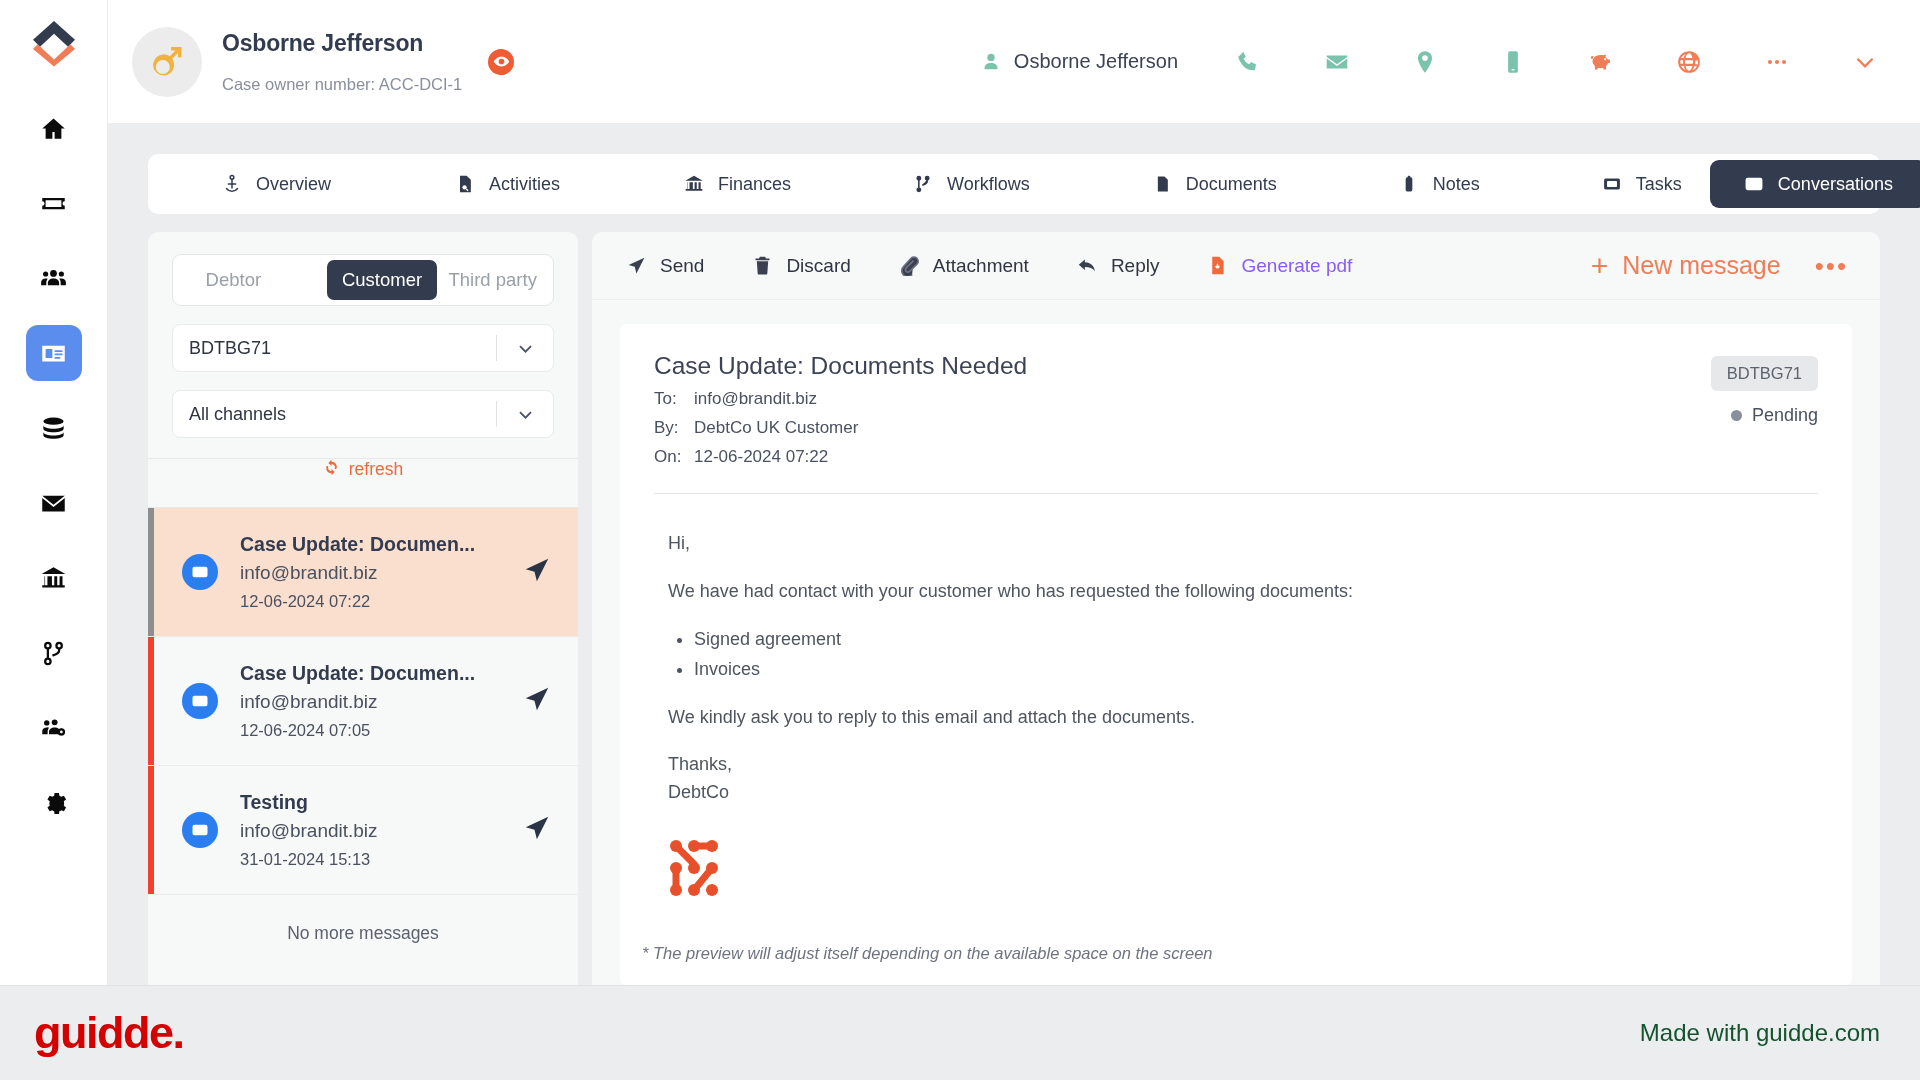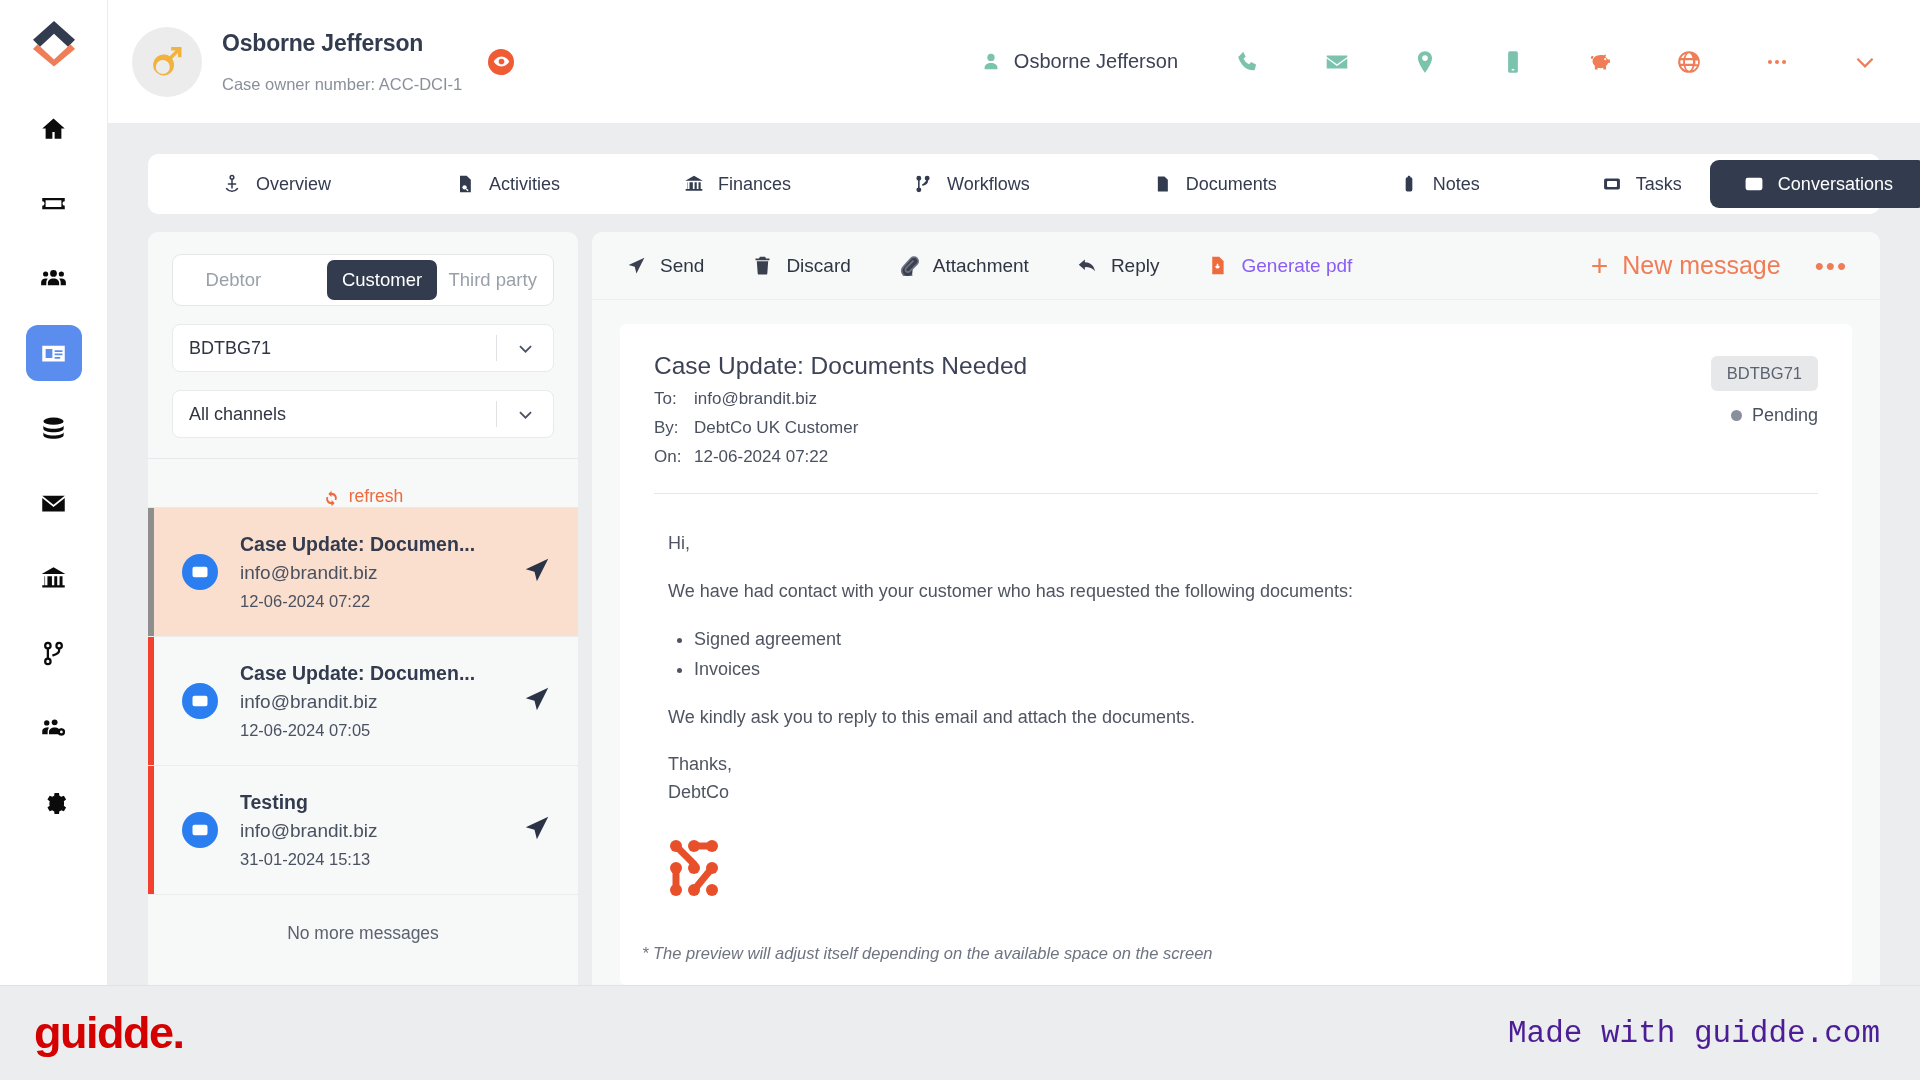--- a/index.html
+++ b/index.html
@@ -120,21 +120,21 @@
     margin-top: 18px; height: 48px; background: #ffffff;
     border: 1px solid #e9eaec; border-radius: 8px;
     display: flex; align-items: center; cursor: pointer;
   }
   .select-val { flex: 1; padding-left: 16px; font-size: 18px; color: #2f3542; }
   .select-div { width: 1px; height: 26px; background: #dfe1e4; }
   .select-arrow { width: 56px; display: flex; align-items: center; justify-content: center; }
   .select-arrow svg { width: 19px; height: 19px; fill: none; stroke: #4a5160; stroke-width: 2.2; }
   .refresh-bar {
     border-top: 1px solid #e7e8ea; border-bottom: 1px solid #e7e8ea;
-    height: 50px; display: flex; align-items: flex-end; justify-content: center;
+    height: 50px; display: flex; align-items: flex-start; justify-content: center;
     gap: 9px; cursor: pointer;
   }
   .refresh-bar svg { width: 17px; height: 17px; fill: #ef6a3d; }
   .refresh-bar span { color: #ef6a3d; font-size: 17.5px; }
 
   .msglist { flex: 1; overflow: hidden; }
   .msg {
     position: relative; display: flex; align-items: center;
     height: 129px; padding: 0 26px 0 34px;
     border-bottom: 1px solid #ececec; background: #f7f8f8; cursor: pointer;
@@ -205,21 +205,21 @@
   }
 
   
   .brandbar {
     position: absolute; left: 0; top: 986px; width: 1920px; height: 94px;
     background: #ebedef; display: flex; align-items: center;
     padding: 0 40px 0 34px;
   }
   .brand-left { font-size: 45px; color: #d50000; font-weight: bold; letter-spacing: -1.5px; }
   .brand-spacer { flex: 1; }
-  .brand-right { font-size: 31px; color: #4c1d95; font-family: Liberation Mono, monospace; }
+  .brand-right { font-size: 24px; color: #14532d; }
 </style>
 </head>
 <body>
 
 <div class="app">
 
   <div class="rail">
     <div class="rail-logo">
       <svg viewBox="0 0 48 48">
         <path d="M24 6 L42 22 L36 28 L24 17 L12 28 L6 22 Z" fill="#333b4f"></path>

